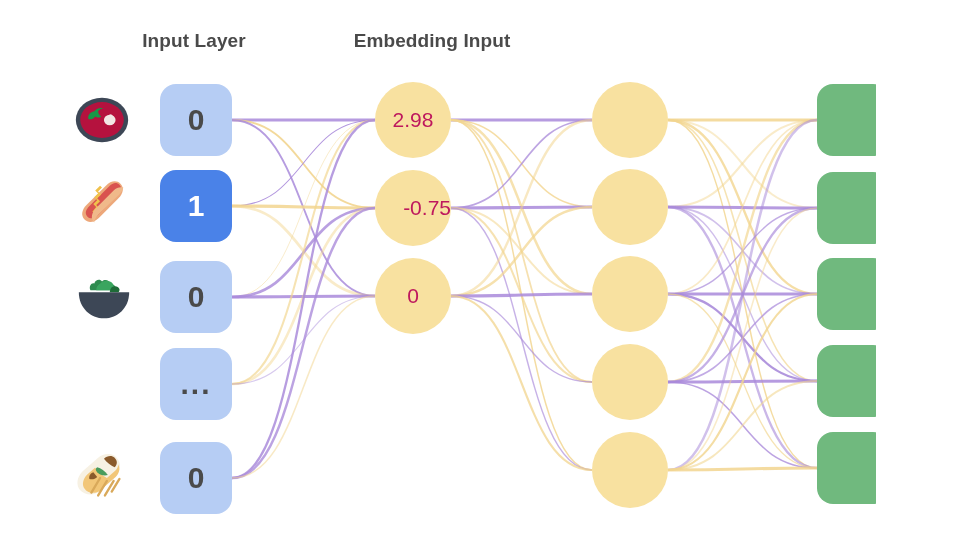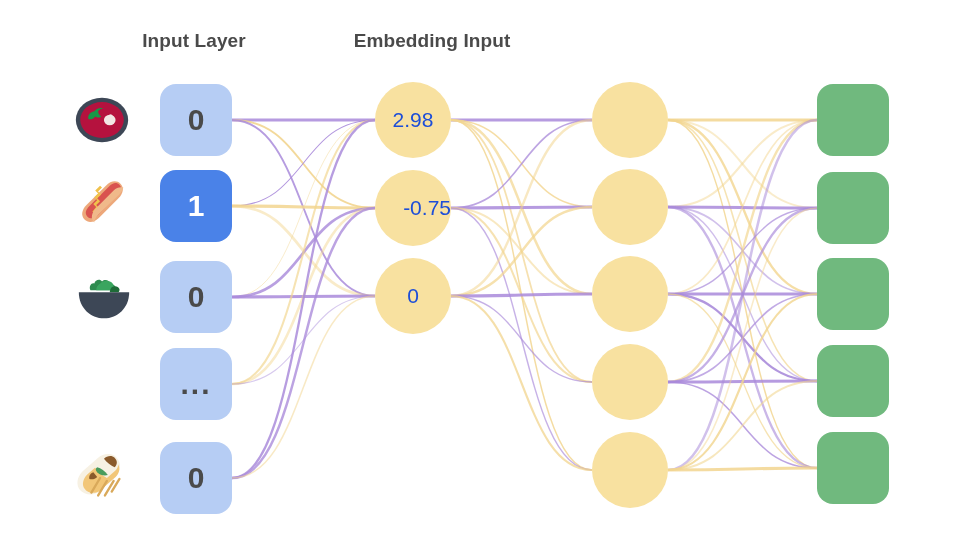--- a/index.html
+++ b/index.html
@@ -2,21 +2,21 @@
 <html><head>
 <meta charset="utf-8">
 <style>
   html, body {
     margin: 0;
     padding: 0;
     background: #ffffff;
   }
   #stage {
     position: relative;
-    width: 960px;
+    width: 876px;
     height: 540px;
     background: #ffffff;
     overflow: hidden;
     font-family: "Liberation Sans", sans-serif;
   }
   .layer-title {
     position: absolute;
     font-size: 19px;
     font-weight: bold;
     color: #4a4a4a;
@@ -59,21 +59,21 @@
   .emb-circle {
     position: absolute;
     width: 76px;
     height: 76px;
     border-radius: 50%;
     background: #f8e1a0;
     display: flex;
     align-items: center;
     justify-content: center;
     font-size: 21px;
-    color: #1d4ed8;
+    color: #be185d;
   }
   .hidden-circle {
     position: absolute;
     width: 76px;
     height: 76px;
     border-radius: 50%;
     background: #f8e1a0;
   }
   .food-icon {
     position: absolute;

